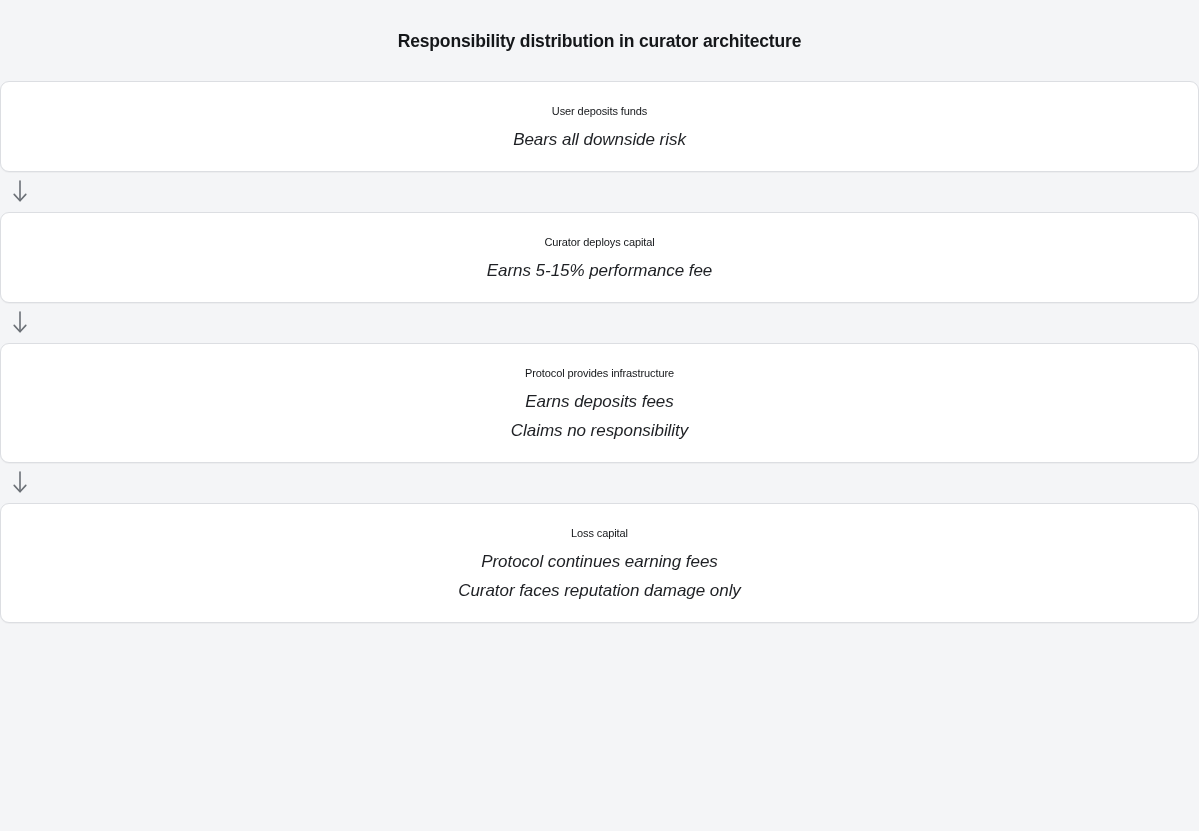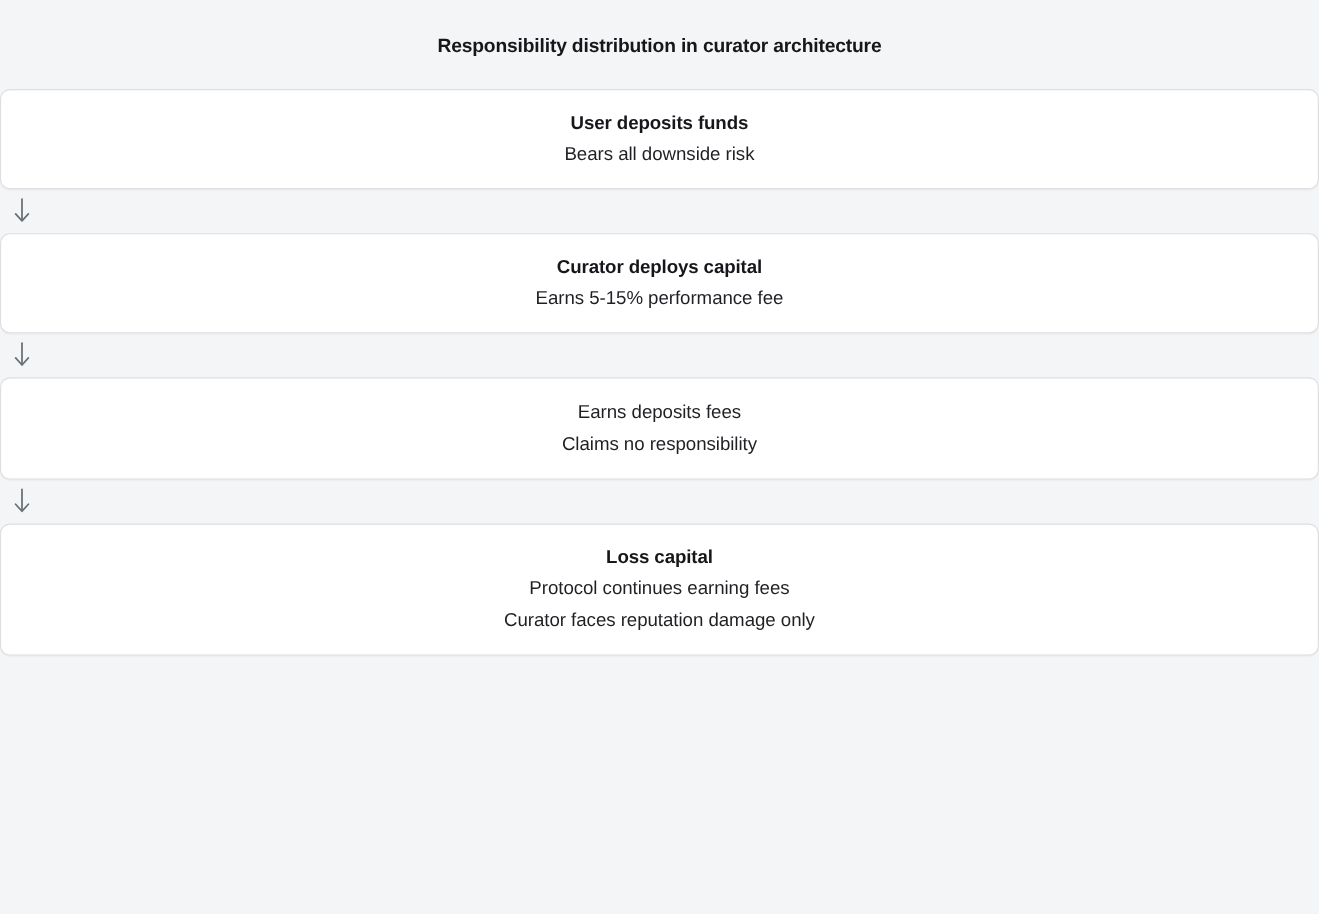--- a/index.html
+++ b/index.html
@@ -40,35 +40,36 @@
     background: #ffffff;
     border: 1px solid #dcdee2;
     border-radius: 9px;
     box-sizing: border-box;
     padding: 16px 28px 17px 28px;
     text-align: center;
     box-shadow: 0 1px 1px rgba(16, 22, 26, 0.035);
   }
 
   .flow-node .node-title {
-    font-size: 17px;
-    font-weight: bold;
+    font-size: 11px;
+    font-weight: normal;
     line-height: 27px;
     letter-spacing: -0.1px;
     color: #15171a;
     white-space: nowrap;
   }
 
   .flow-node .node-line {
     font-size: 17px;
     font-weight: normal;
     line-height: 29px;
     letter-spacing: -0.05px;
     color: #1e2024;
     white-space: nowrap;
+    font-style: italic;
   }
 
   .flow-arrow {
     width: 40px;
     height: 40px;
     display: flex;
     align-items: center;
     justify-content: center;
     margin: 0;
   }
@@ -105,20 +106,21 @@
   <div class="flow-arrow">
     <span>
       <svg width="20" height="26" viewBox="0 0 20 26" aria-hidden="true">
         <path d="M10 2 L10 21" stroke="#6b7076" stroke-width="1.6" fill="none" stroke-linecap="round"></path>
         <path d="M4.2 15.4 L10 21.8 L15.8 15.4" stroke="#6b7076" stroke-width="1.6" fill="none" stroke-linecap="round" stroke-linejoin="round"></path>
       </svg>
     </span>
   </div>
 
   <div class="flow-node">
+    <div class="node-title">Protocol provides infrastructure</div>
     <div class="node-line">Earns deposits fees</div>
     <div class="node-line">Claims no responsibility</div>
   </div>
 
   <div class="flow-arrow">
     <span>
       <svg width="20" height="26" viewBox="0 0 20 26" aria-hidden="true">
         <path d="M10 2 L10 21" stroke="#6b7076" stroke-width="1.6" fill="none" stroke-linecap="round"></path>
         <path d="M4.2 15.4 L10 21.8 L15.8 15.4" stroke="#6b7076" stroke-width="1.6" fill="none" stroke-linecap="round" stroke-linejoin="round"></path>
       </svg>

